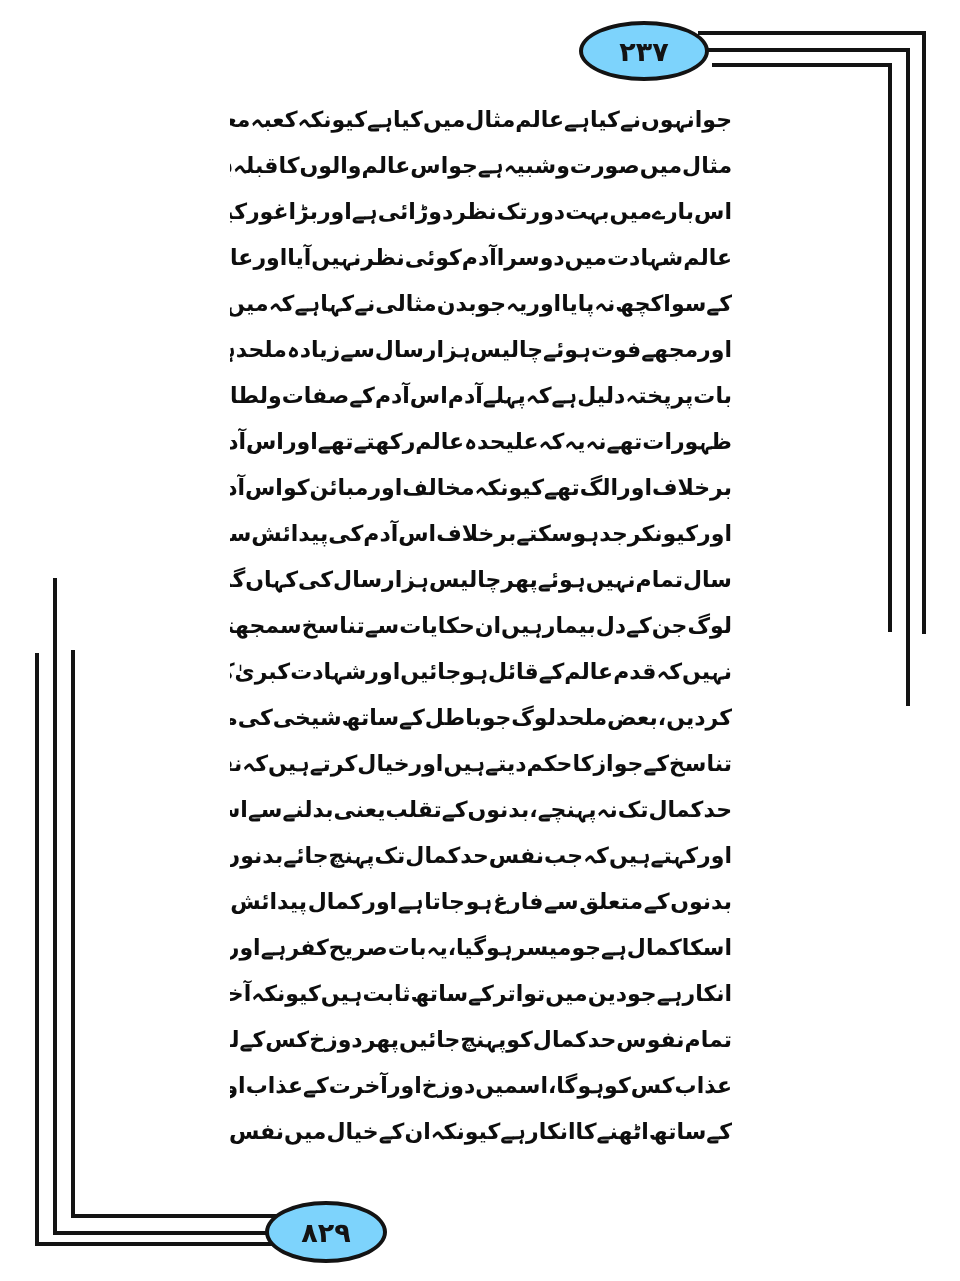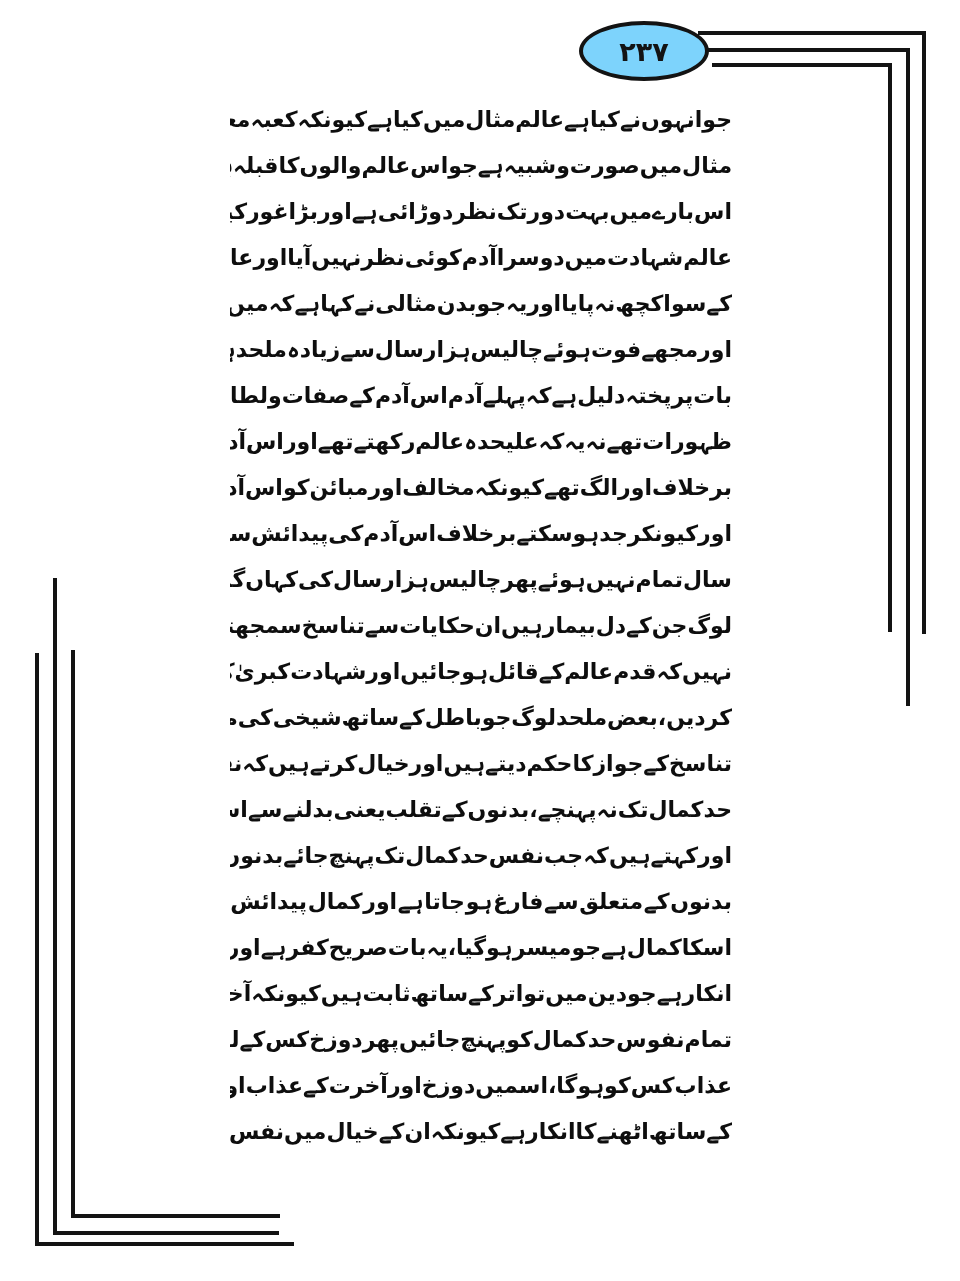--- a/index.html
+++ b/index.html
@@ -78,20 +78,23 @@
   <div class="rule tr tr-inner"></div>
 
   <div class="rule bl bl-outer"></div>
   <div class="rule bl bl-mid"></div>
   <div class="rule bl bl-inner"></div>
 
   <div class="oval oval-top">
     <span>۲۳۷</span>
   </div>
 
+  <div class="oval oval-bottom">
+    <span>۸۲۹</span>
+  </div>
 
   <div class="text-block">
       <div class="text-line">
         <span>جو</span>
         <span>انہوں</span>
         <span>نے</span>
         <span>کیا</span>
         <span>ہے</span>
         <span>عالم</span>
         <span>مثال</span>

